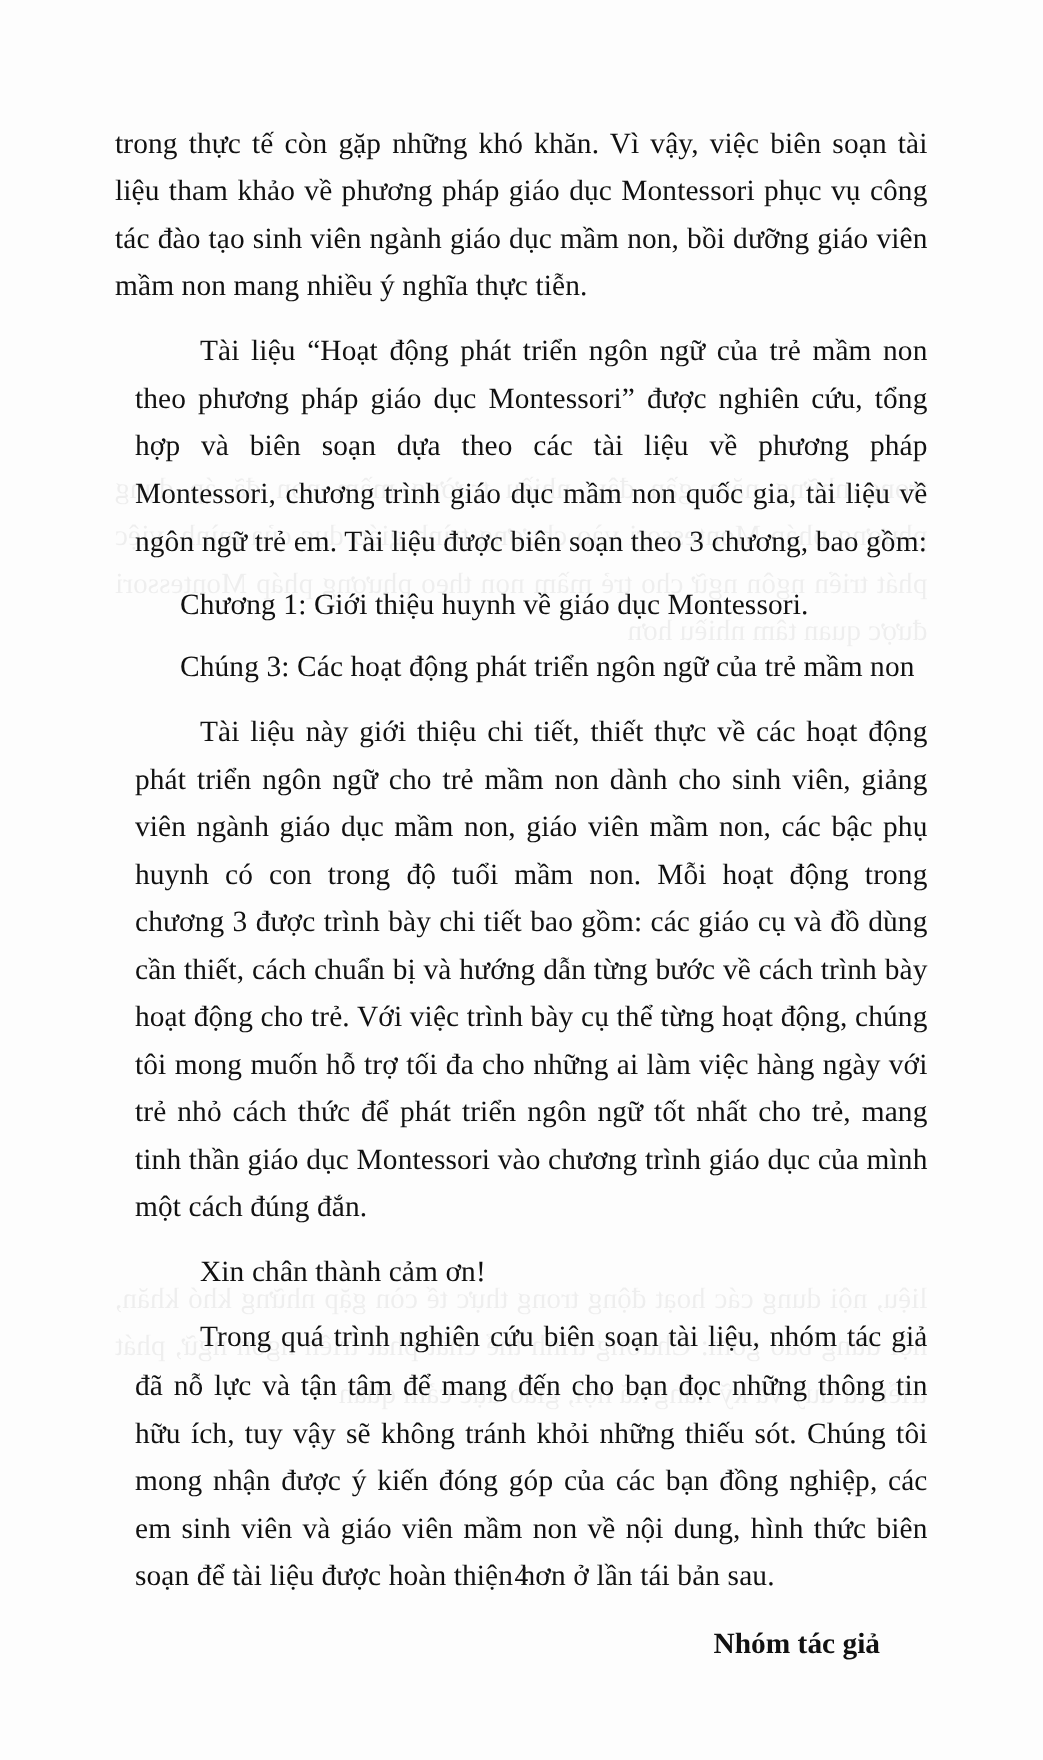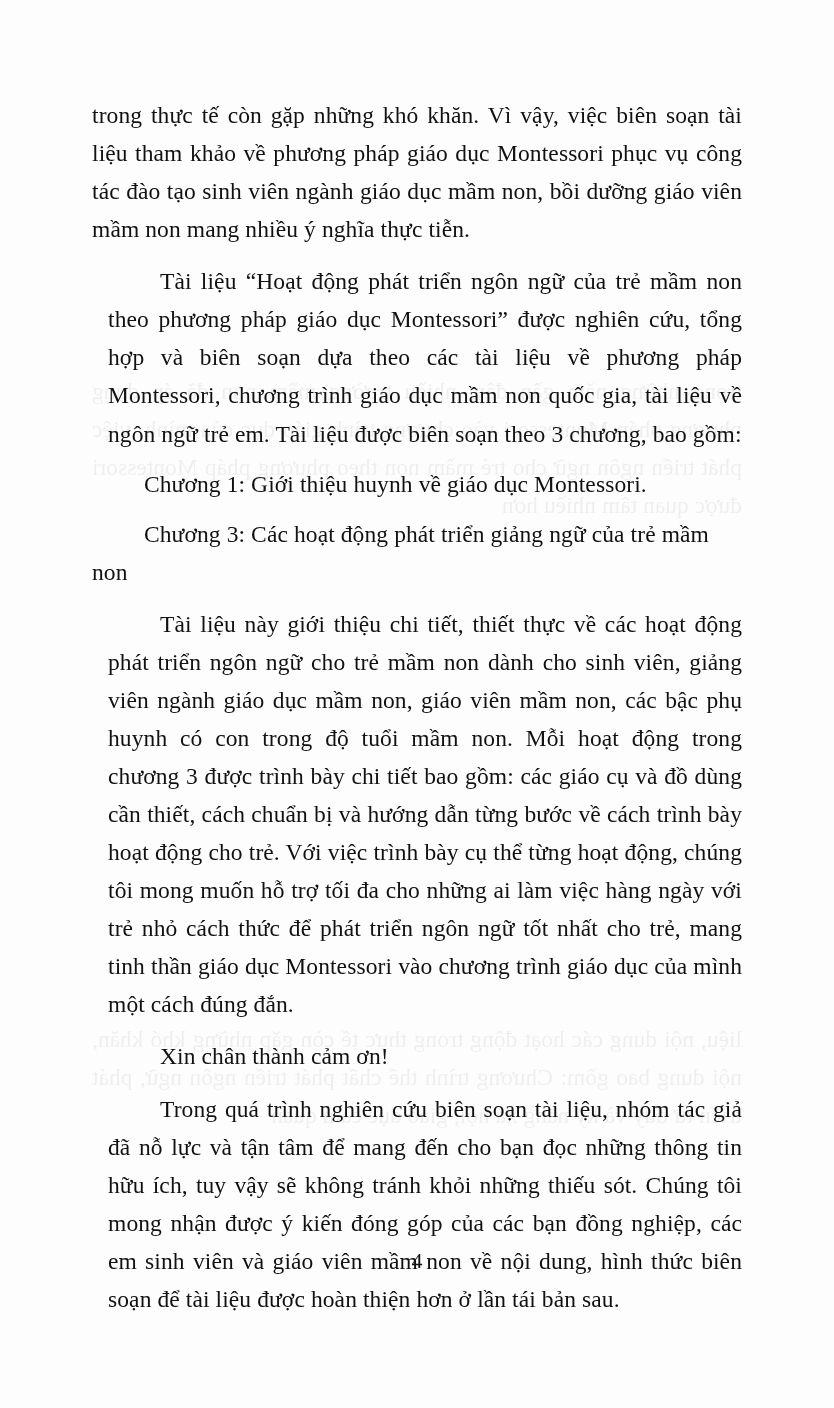--- a/index.html
+++ b/index.html
@@ -104,26 +104,27 @@
   <div class="bleed bleed-top">trong những năm gần đây, nhiều trường mầm non đã áp dụng phương pháp Montessori vào chương trình giáo dục của mình, việc phát triển ngôn ngữ cho trẻ mầm non theo phương pháp Montessori được quan tâm nhiều hơn</div>
   <div class="bleed bleed-bottom">liệu, nội dung các hoạt động trong thực tế còn gặp những khó khăn, nội dung bao gồm: Chương trình thể chất phát triển ngôn ngữ, phát triển tư duy và kỹ năng xã hội, giáo dục cảm quan</div>
 
   <div class="content">
 
     <p class="noindent">trong thực tế còn gặp những khó khăn. Vì vậy, việc biên soạn tài liệu tham khảo về phương pháp giáo dục Montessori phục vụ công tác đào tạo sinh viên ngành giáo dục mầm non, bồi dưỡng giáo viên mầm non mang nhiều ý nghĩa thực tiễn.</p>
 
     <p class="indent gap">Tài liệu “Hoạt động phát triển ngôn ngữ của trẻ mầm non theo phương pháp giáo dục Montessori” được nghiên cứu, tổng hợp và biên soạn dựa theo các tài liệu về phương pháp Montessori, chương trình giáo dục mầm non quốc gia, tài liệu về ngôn ngữ trẻ em. Tài liệu được biên soạn theo 3 chương, bao gồm:</p>
 
     <p class="chapter">Chương 1: Giới thiệu huynh về giáo dục Montessori.</p>
-    <p class="chapter">Chương 3: Các hoạt động phát triển giảng ngữ của trẻ mầm non</p>
+    <p class="chapter">Chúng 3: Các hoạt động phát triển ngôn ngữ của trẻ mầm non</p>
 
     <p class="indent gap">Tài liệu này giới thiệu chi tiết, thiết thực về các hoạt động phát triển ngôn ngữ cho trẻ mầm non dành cho sinh viên, giảng viên ngành giáo dục mầm non, giáo viên mầm non, các bậc phụ huynh có con trong độ tuổi mầm non. Mỗi hoạt động trong chương 3 được trình bày chi tiết bao gồm: các giáo cụ và đồ dùng cần thiết, cách chuẩn bị và hướng dẫn từng bước về cách trình bày hoạt động cho trẻ. Với việc trình bày cụ thể từng hoạt động, chúng tôi mong muốn hỗ trợ tối đa cho những ai làm việc hàng ngày với trẻ nhỏ cách thức để phát triển ngôn ngữ tốt nhất cho trẻ, mang tinh thần giáo dục Montessori vào chương trình giáo dục của mình một cách đúng đắn.</p>
 
     <p class="indent gap">Xin chân thành cảm ơn!</p>
 
     <p class="indent gap">Trong quá trình nghiên cứu biên soạn tài liệu, nhóm tác giả đã nỗ lực và tận tâm để mang đến cho bạn đọc những thông tin hữu ích, tuy vậy sẽ không tránh khỏi những thiếu sót. Chúng tôi mong nhận được ý kiến đóng góp của các bạn đồng nghiệp, các em sinh viên và giáo viên mầm non về nội dung, hình thức biên soạn để tài liệu được hoàn thiện hơn ở lần tái bản sau.</p>
 
+    <div class="signature">Nhóm tác giả</div>
 
   </div>
 
   <div class="page-number">4</div>
 
 </div>
 
 </body></html>

